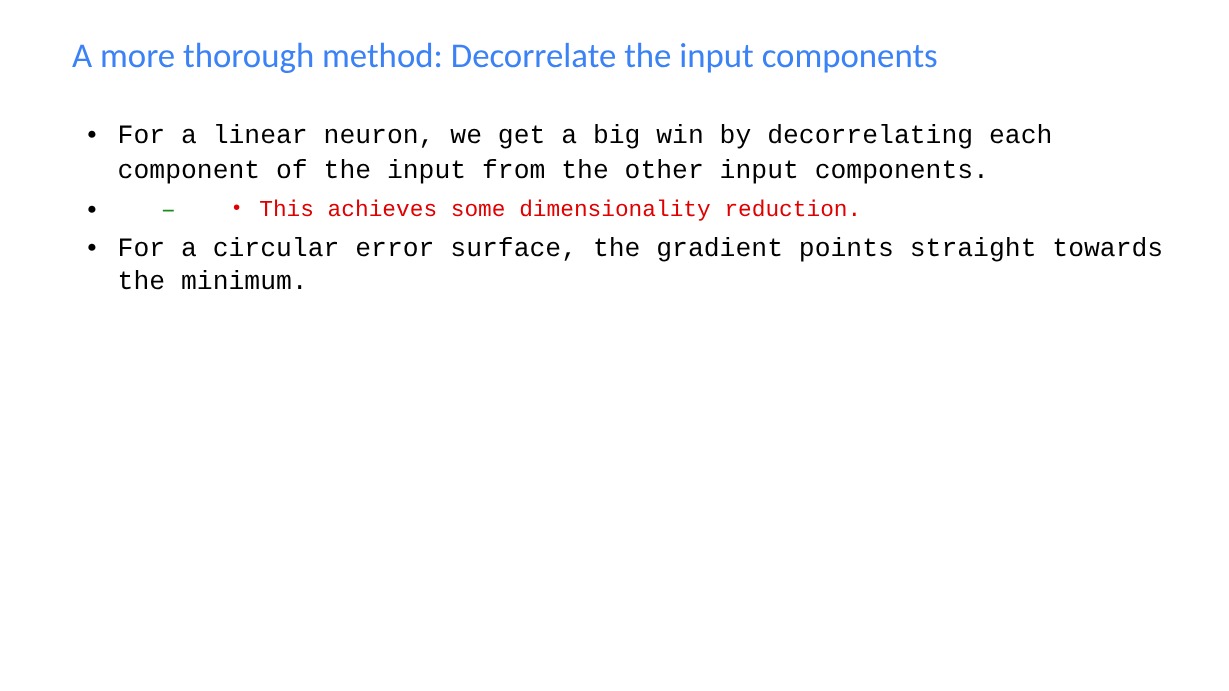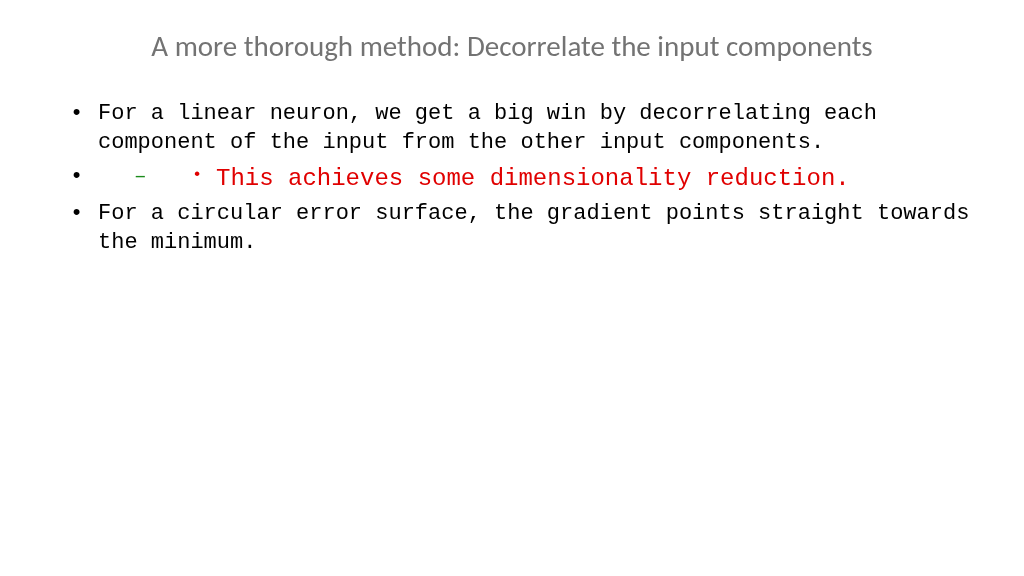--- a/index.html
+++ b/index.html
@@ -9,23 +9,22 @@
     }
     body {
       width: 1024px;
       height: 576px;
       background: #ffffff;
       font-family: Calibri, "Segoe UI", Arial, sans-serif;
       padding: 28px 40px 0 40px;
       overflow: hidden;
     }
     .title {
-      color: #737373;
+      color: #3b82f6;
       font-size: 29px;
-      text-align: center;
       font-weight: 400;
       margin-bottom: 36px;
       padding: 0 20px;
     }
     ul {
       list-style: none;
     }
     .level1 {
       padding-left: 30px;
     }
@@ -66,21 +65,21 @@
       font-size: 21px;
       color: #1b8b1b;
     }
     .level3 {
       padding-left: 34px;
       margin-top: 6px;
     }
     .level3 > li {
       position: relative;
       color: #e00000;
-      font-size: 24px;
+      font-size: 19px;
       line-height: 1.3;
       margin-bottom: 6px;
       padding-left: 24px;
     }
     .level3 > li::before {
       content: "•";
       position: absolute;
       left: 0;
       top: 1px;
       font-size: 17px;

